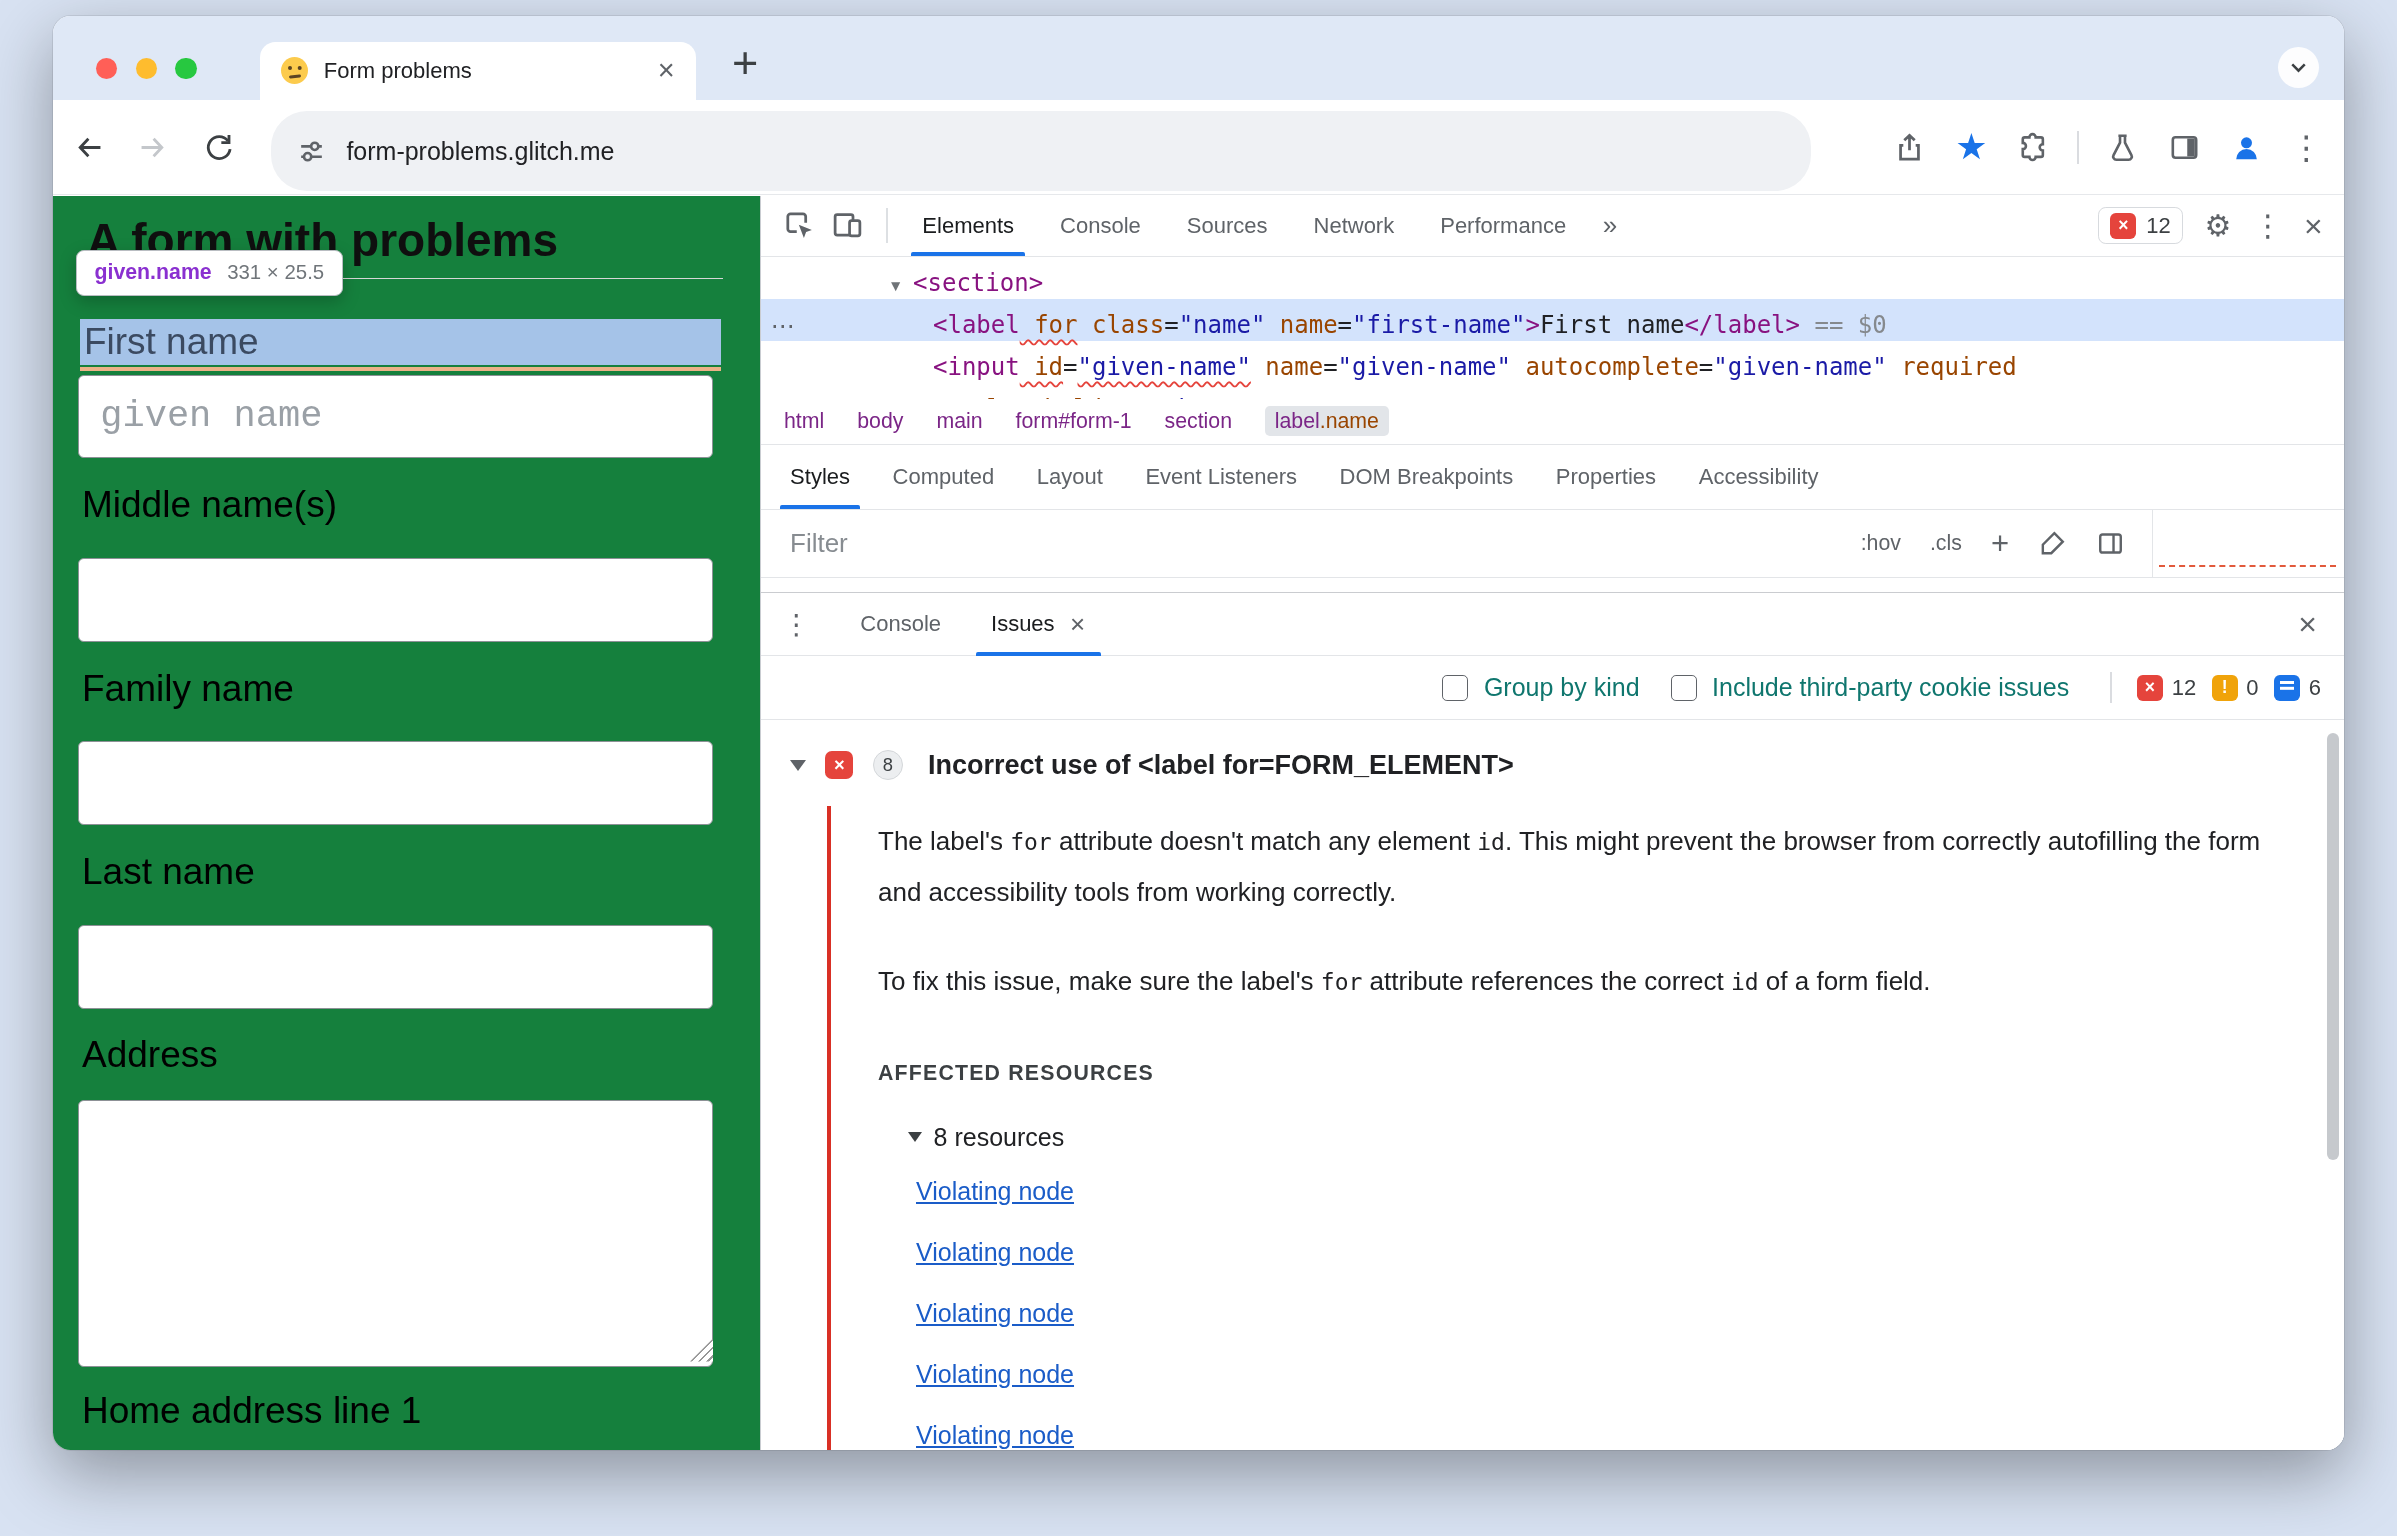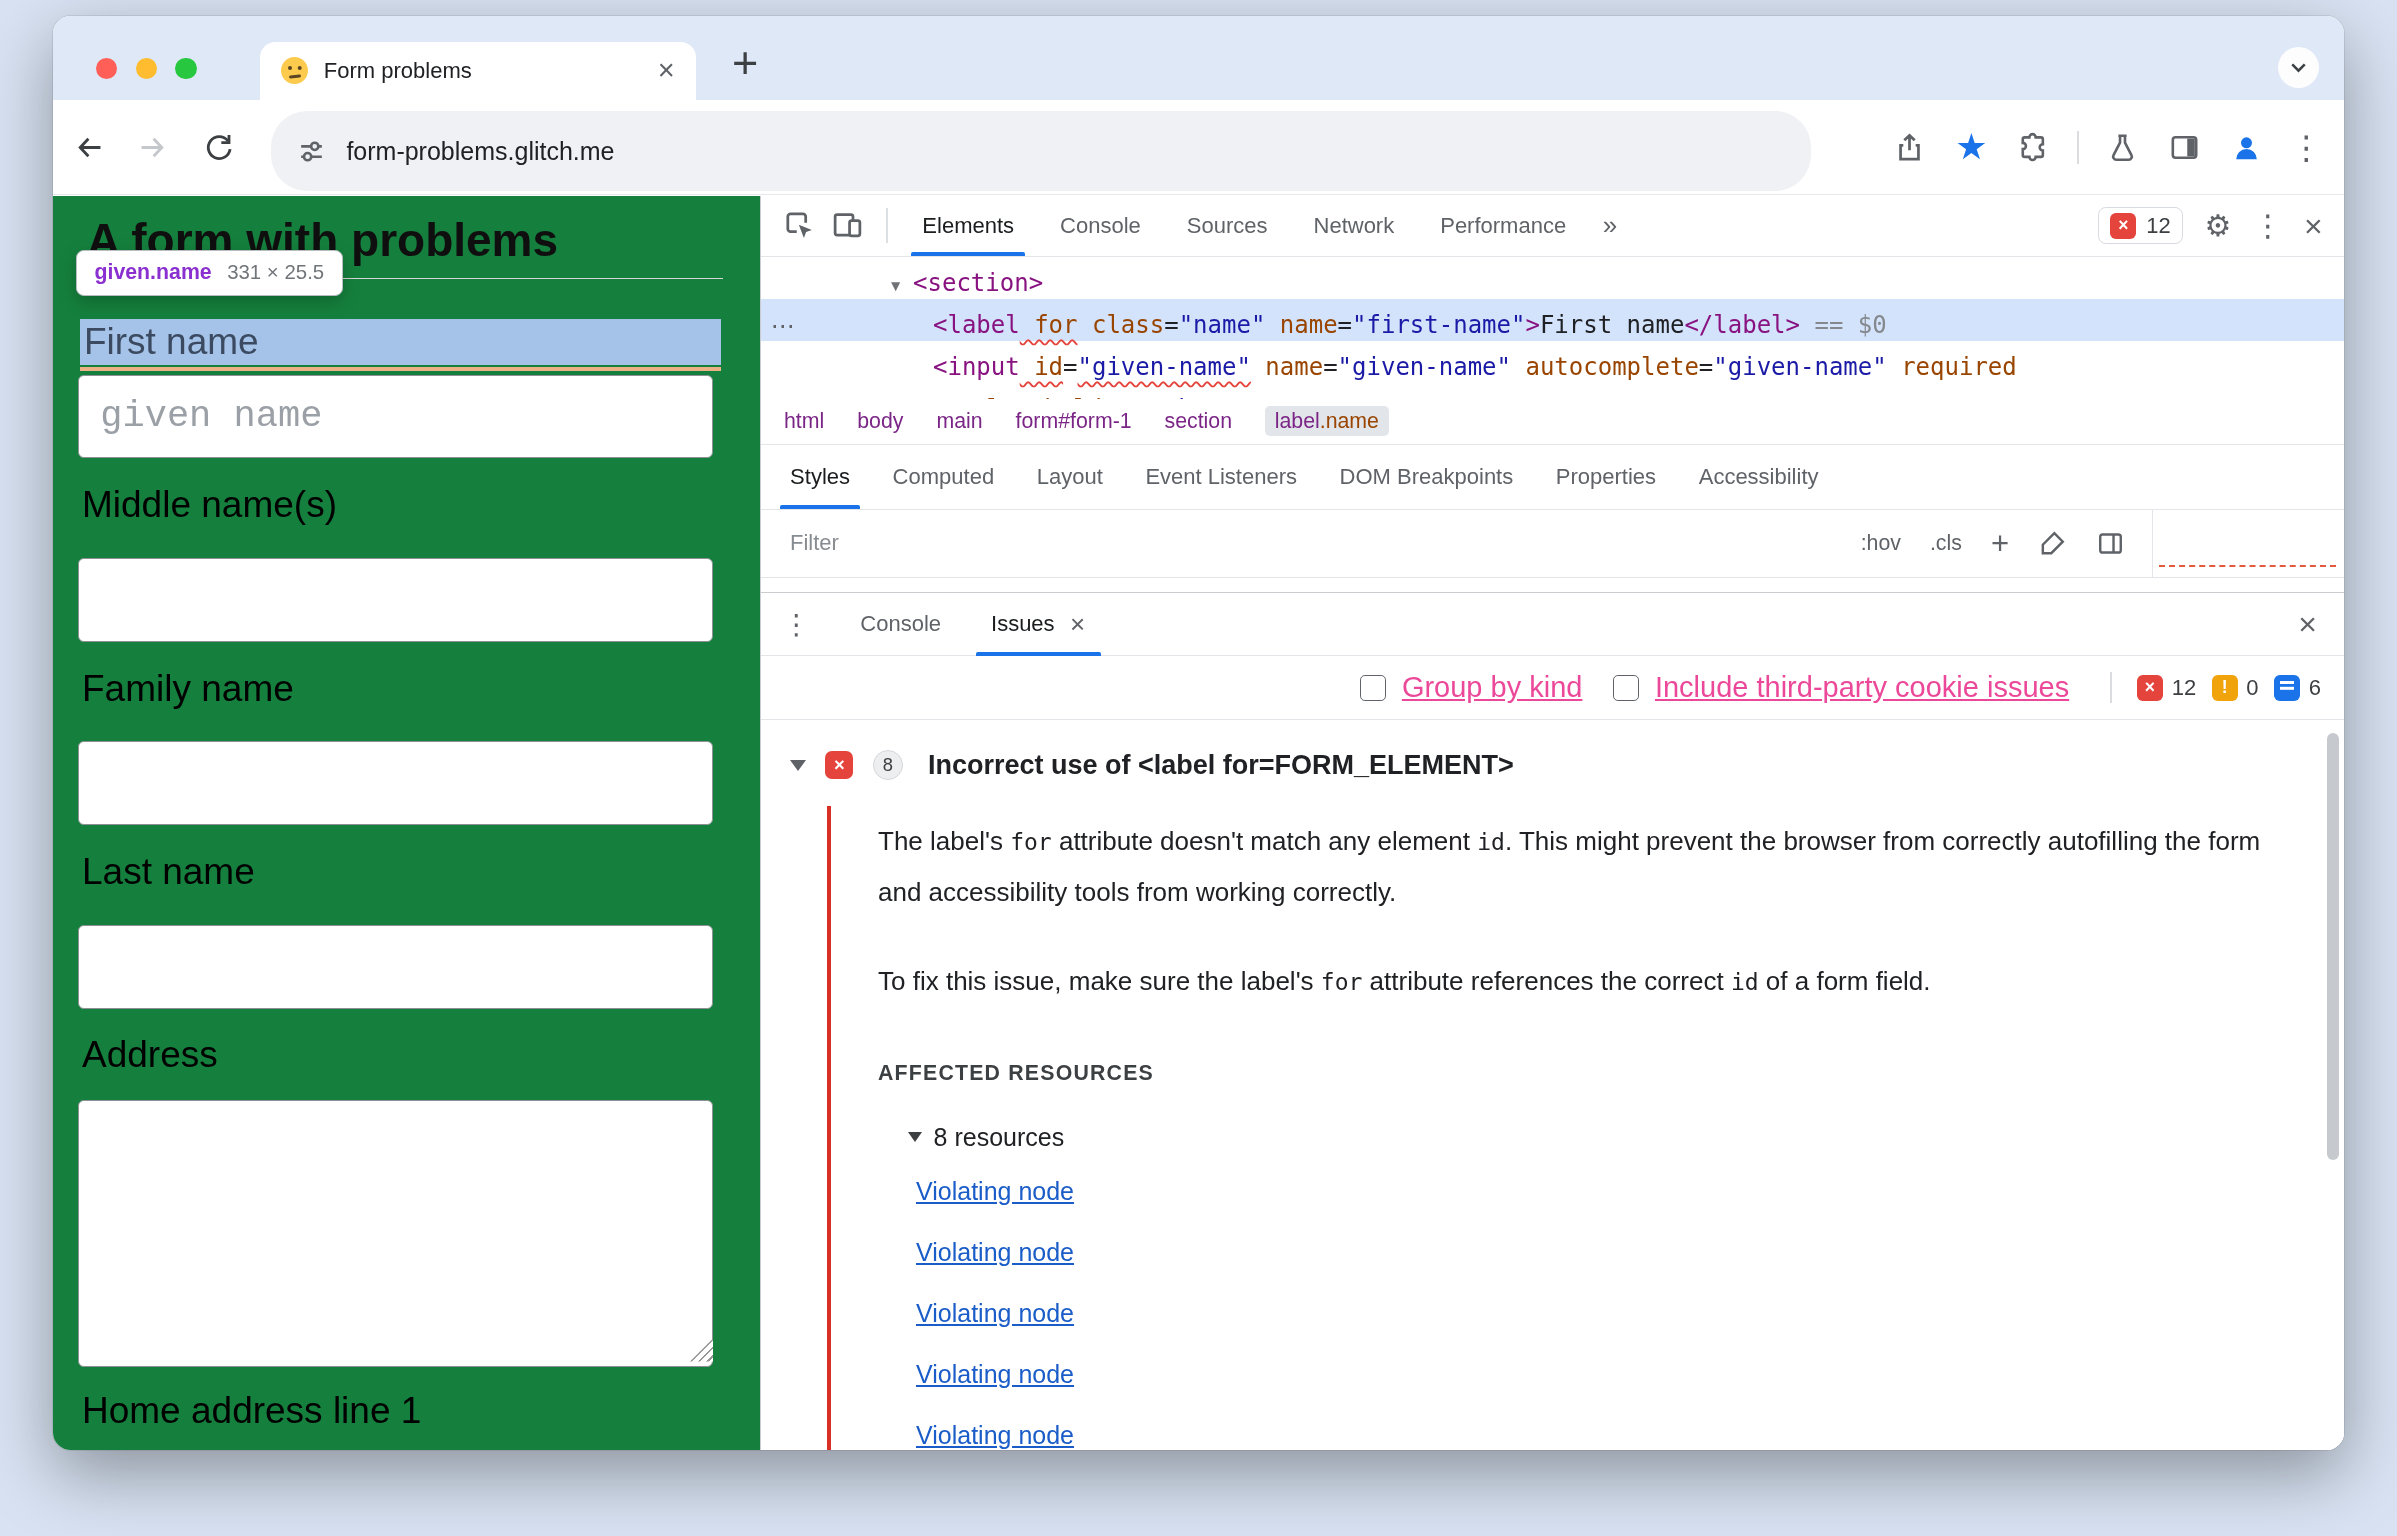--- a/index.html
+++ b/index.html
@@ -99,39 +99,39 @@
   .crumb{color:#7b2687;white-space:nowrap;}
   .crumb-chip{background:#e2e5e9;border-radius:4.9px;padding:2.9px 9.7px;display:flex;}
   .crumb-cls{color:#994500;}
 
   .stabs{height:65px;display:flex;align-items:center;border-bottom:1px solid #e3e5e8;padding-left:7.8px;}
   .stab{padding:0 21.3px;height:65px;display:flex;align-items:center;font-size:22px;color:#5f6368;position:relative;white-space:nowrap;}
   .stab.active{color:#1a1c1e;}
   .stab.active::after{content:"";position:absolute;left:11.6px;right:11.6px;bottom:0;height:3.9px;background:#1a73e8;border-radius:1.9px 1.9px 0 0;}
 
   .filterbar{height:68px;border-bottom:1px solid #e3e5e8;position:relative;display:flex;align-items:center;}
-  .filter-input{padding-left:29px;font-size:22px;color:#878c91;}
+  .filter-input{padding-left:29px;font-size:26px;color:#878c91;}
   .fb-right{position:absolute;right:219px;top:0;height:68px;display:flex;align-items:center;gap:29px;color:#5f6368;}
   .hovcls{font-size:21.3px;}
   .fb-plus{font-size:31px;}
   .fb-div{position:absolute;right:191px;top:0;width:1px;height:68px;background:#e3e5e8;}
   .fb-dash{position:absolute;right:7.8px;width:177px;top:55px;border-top:2.9px dashed #e2593b;}
   .style-space{height:14.6px;}
 
   .drawerbar{height:64px;border-top:1px solid #caccd0;border-bottom:1px solid #e3e5e8;display:flex;align-items:center;padding-left:21.3px;}
   .dkebab{font-size:28px;margin-right:25px;color:#5f6368;}
   .drawer-tab{padding:0 25px;height:64px;display:flex;align-items:center;gap:15.5px;font-size:22px;color:#5f6368;position:relative;}
   .drawer-tab.active{color:#1a1c1e;}
   .drawer-tab.active::after{content:"";position:absolute;left:9.7px;right:9.7px;bottom:0;height:3.9px;background:#1a73e8;border-radius:1.9px 1.9px 0 0;}
   .issues-x{font-size:26px;color:#5f6368;}
   .drawer-close{margin-left:auto;padding-right:27px;}
 
   .issuebar{height:64px;border-bottom:1px solid #e3e5e8;display:flex;align-items:center;justify-content:flex-end;gap:15.5px;padding-right:23px;}
   .cb{width:26px;height:26px;border:1.9px solid #5f6368;border-radius:4.9px;flex:none;}
-  .cb-label{font-size:29px;color:#ec4899;margin-right:15.5px;white-space:nowrap;text-decoration:underline;}
+  .cb-label{font-size:25px;color:#0f766e;margin-right:15.5px;white-space:nowrap;}
   .ib-div{width:1.9px;height:31px;background:#dadce0;margin:0 9.7px;}
   .badge-grp{display:flex;align-items:center;gap:8.7px;}
 
   .issues-body{position:absolute;top:525px;left:0;right:0;bottom:0;overflow:hidden;background:#fff;}
   .issue-header{position:absolute;left:29px;top:29px;display:flex;align-items:center;gap:19.4px;}
   .tri{width:0;height:0;border-left:8.7px solid transparent;border-right:8.7px solid transparent;border-top:11.6px solid #5f6368;}
   .issue-red{width:28px;height:28px;border-radius:6.8px;background:#e5443c;color:#fff;font-size:18.4px;font-weight:700;
              display:flex;align-items:center;justify-content:center;}
   .issue-count{width:30px;height:30px;border-radius:50%;background:#eceef0;border:1px solid #d4d7da;color:#3c4043;
                font-size:18.4px;display:flex;align-items:center;justify-content:center;}

